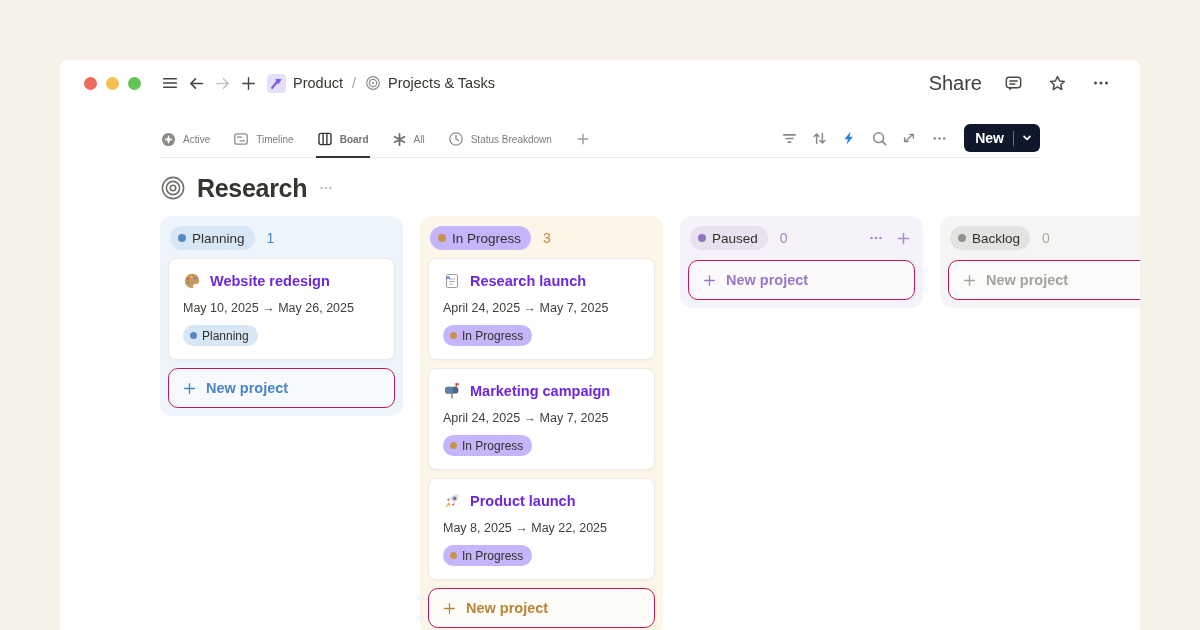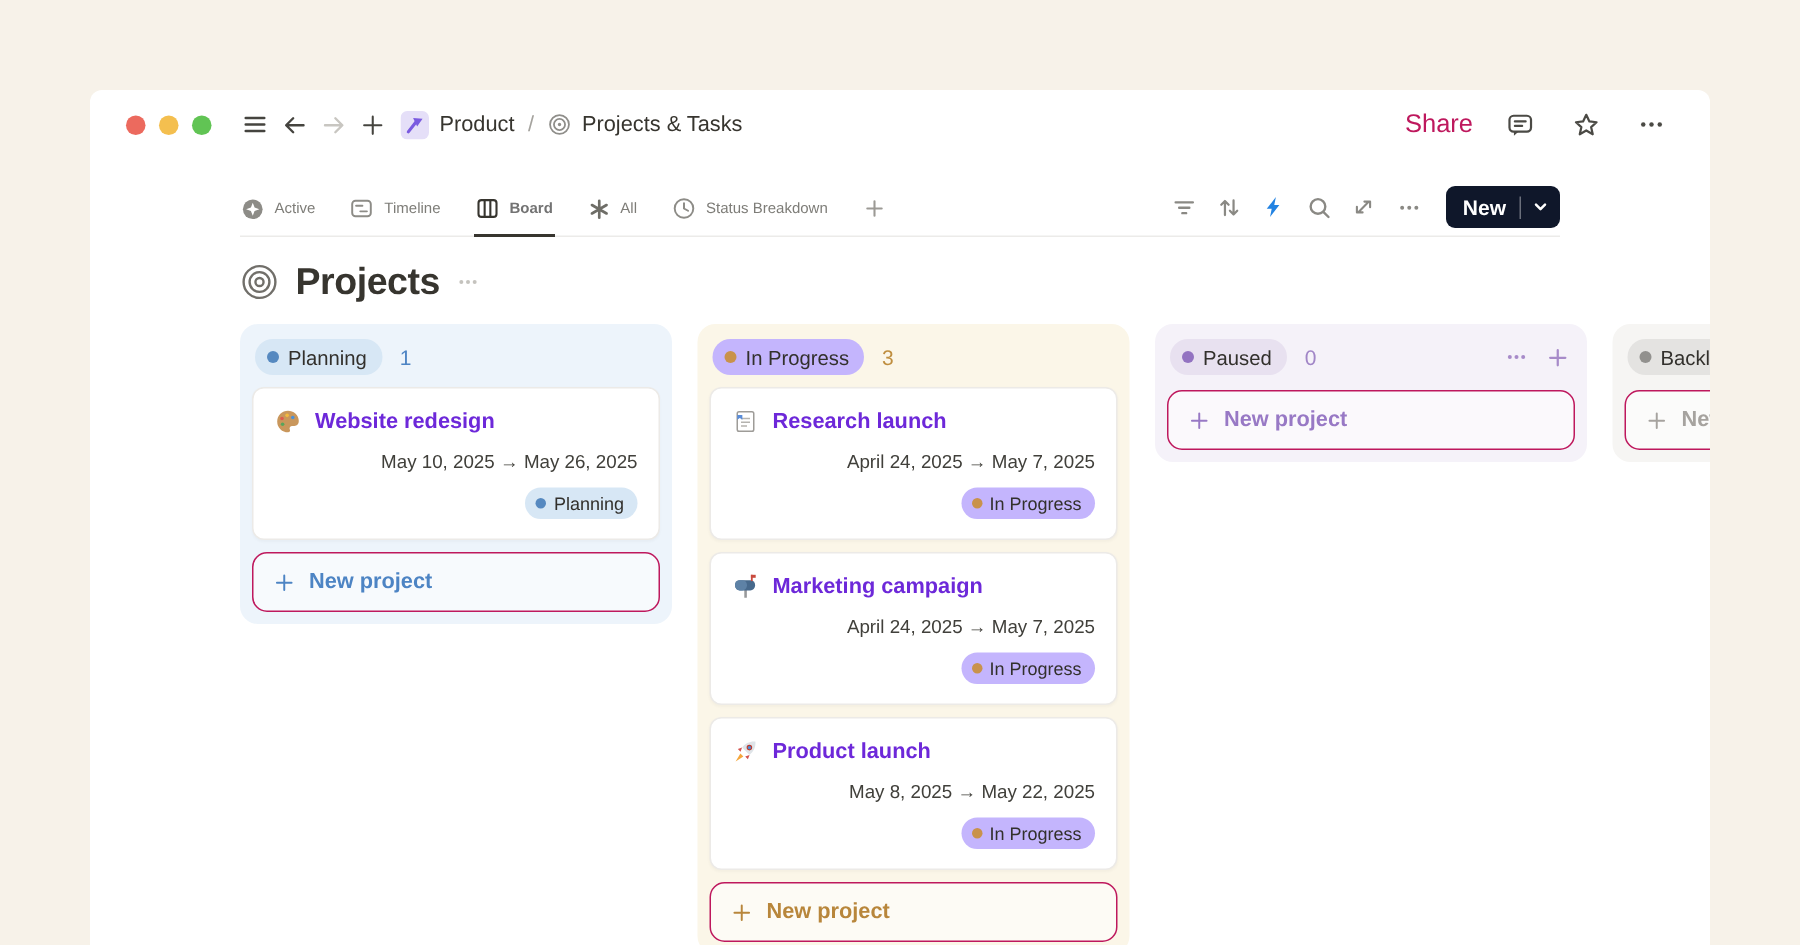--- a/index.html
+++ b/index.html
@@ -6,53 +6,53 @@
   html,body { width:1200px; height:630px; }
   body {
     background:#F7F2E9;
     font-family:"Liberation Sans", sans-serif;
     position:relative;
     overflow:hidden;
     color:#37352F;
   }
   .window {
     position:absolute; left:60px; top:60px; width:1080px; height:570px;
-    background:#FFFFFF; border-radius:8px 8px 0 0; overflow:hidden;text-align:right;
+    background:#FFFFFF; border-radius:8px 8px 0 0; overflow:hidden;
   }
   
   .topbar { display:flex; align-items:center; height:46px; padding:0 26px 0 24px; }
   .lights { display:flex; gap:9px; margin-right:16px; }
   .light { width:13px; height:13px; border-radius:50%; }
   .light.red { background:#EC6A5E; }
   .light.yellow { background:#F4BF4F; }
   .light.green { background:#61C454; }
   .tb-icon { width:26px; height:26px; display:flex; align-items:center; justify-content:center; border-radius:4px; }
   .crumb-group { display:flex; align-items:center; gap:7px; margin-left:6px; }
   .logo-badge { width:19px; height:19px; }
   .crumb { font-size:14.5px; color:#37352F; }
   .crumb-sep { font-size:14.5px; color:#A5A39E; margin:0 2px; }
   .topbar-right { margin-left:auto; display:flex; align-items:center; gap:18px; }
-  .share { font-size:17px; color:#be185d; }
+  .share { font-size:20px; color:#404040; }
   
   .viewbar { display:flex; align-items:flex-end; height:33px; margin:19px 100px 0 100px; border-bottom:1px solid #ECEBE9; }
   .tab { display:flex; align-items:center; gap:7px; font-size:10px; color:#7E7D78; padding:0 1px 9px 1px; margin-right:21px; border-bottom:2.5px solid transparent; margin-bottom:-1px; white-space:nowrap; }
   .tab.active { color:#737373; font-weight:700; border-bottom-color:#37352F; }
   .tab-add { padding-bottom:9px; margin-bottom:-1px; }
   .view-actions { margin-left:auto; display:flex; align-items:center; gap:4px; padding-bottom:5px; }
   .va-icon { width:26px; height:26px; display:flex; align-items:center; justify-content:center; border-radius:4px; }
   .new-btn { display:flex; align-items:center; height:28px; background:#0f172a; border-radius:6px; margin-left:8px; }
   .new-btn .nb-label { color:#fff; font-size:14px; font-weight:700; padding:0 9px 0 11px; }
   .new-btn .nb-divider { width:1px; height:15px; background:rgba(255,255,255,0.38); }
   .new-btn .nb-chev { padding:0 8px; display:flex; align-items:center; }
   
   .title-row { display:flex; align-items:center; gap:11px; margin:14px 100px 0 100px; height:32px; }
   .page-title { font-size:25px; font-weight:700; letter-spacing:-0.3px; color:#37352F; }
   
   .board { display:flex; align-items:flex-start; gap:17px; padding-left:100px; margin-top:12px; }
-  .col { width:288px; flex-shrink:0; border-radius:12px; padding:8px; }
+  .col { width:243px; flex-shrink:0; border-radius:12px; padding:8px; }
   .col-blue   { background:#EDF4FB; }
   .col-yellow { background:#FBF6E8; }
   .col-purple { background:#F5F2F9; }
   .col-gray   { background:#F6F5F3; }
   .col-header { display:flex; align-items:center; height:28px; padding:0 4px 0 2px; }
   .tag { display:inline-flex; align-items:center; gap:6px; height:24px; padding:0 10px 0 8px; border-radius:12px; font-size:13.5px; font-weight:500; color:#32302C; white-space:nowrap; }
   .tag-blue   { background:#D7E7F5; }
   .tag-yellow { background:#c4b5fd; }
   .tag-purple { background:#E8E1F0; }
   .tag-gray   { background:#E4E3E1; }
@@ -245,21 +245,21 @@
   </div>
 
   <div class="title-row">
     <span>
       <svg width="26" height="26" viewBox="0 0 26 26" fill="none" stroke="#716F6A" stroke-width="1.6">
           <circle cx="13" cy="13" r="10.6"></circle>
           <circle cx="13" cy="13" r="6.6"></circle>
           <circle cx="13" cy="13" r="2.7"></circle>
         </svg>
     </span>
-    <span class="page-title">Projects</span>
+    <span class="page-title">Research</span>
     <span>
       <svg width="16" height="16" viewBox="0 0 18 18" fill="#C5C3BE">
           <circle cx="4" cy="9" r="1.5"></circle>
           <circle cx="9" cy="9" r="1.5"></circle>
           <circle cx="14" cy="9" r="1.5"></circle>
         </svg>
     </span>
   </div>
 
   <div class="board">

